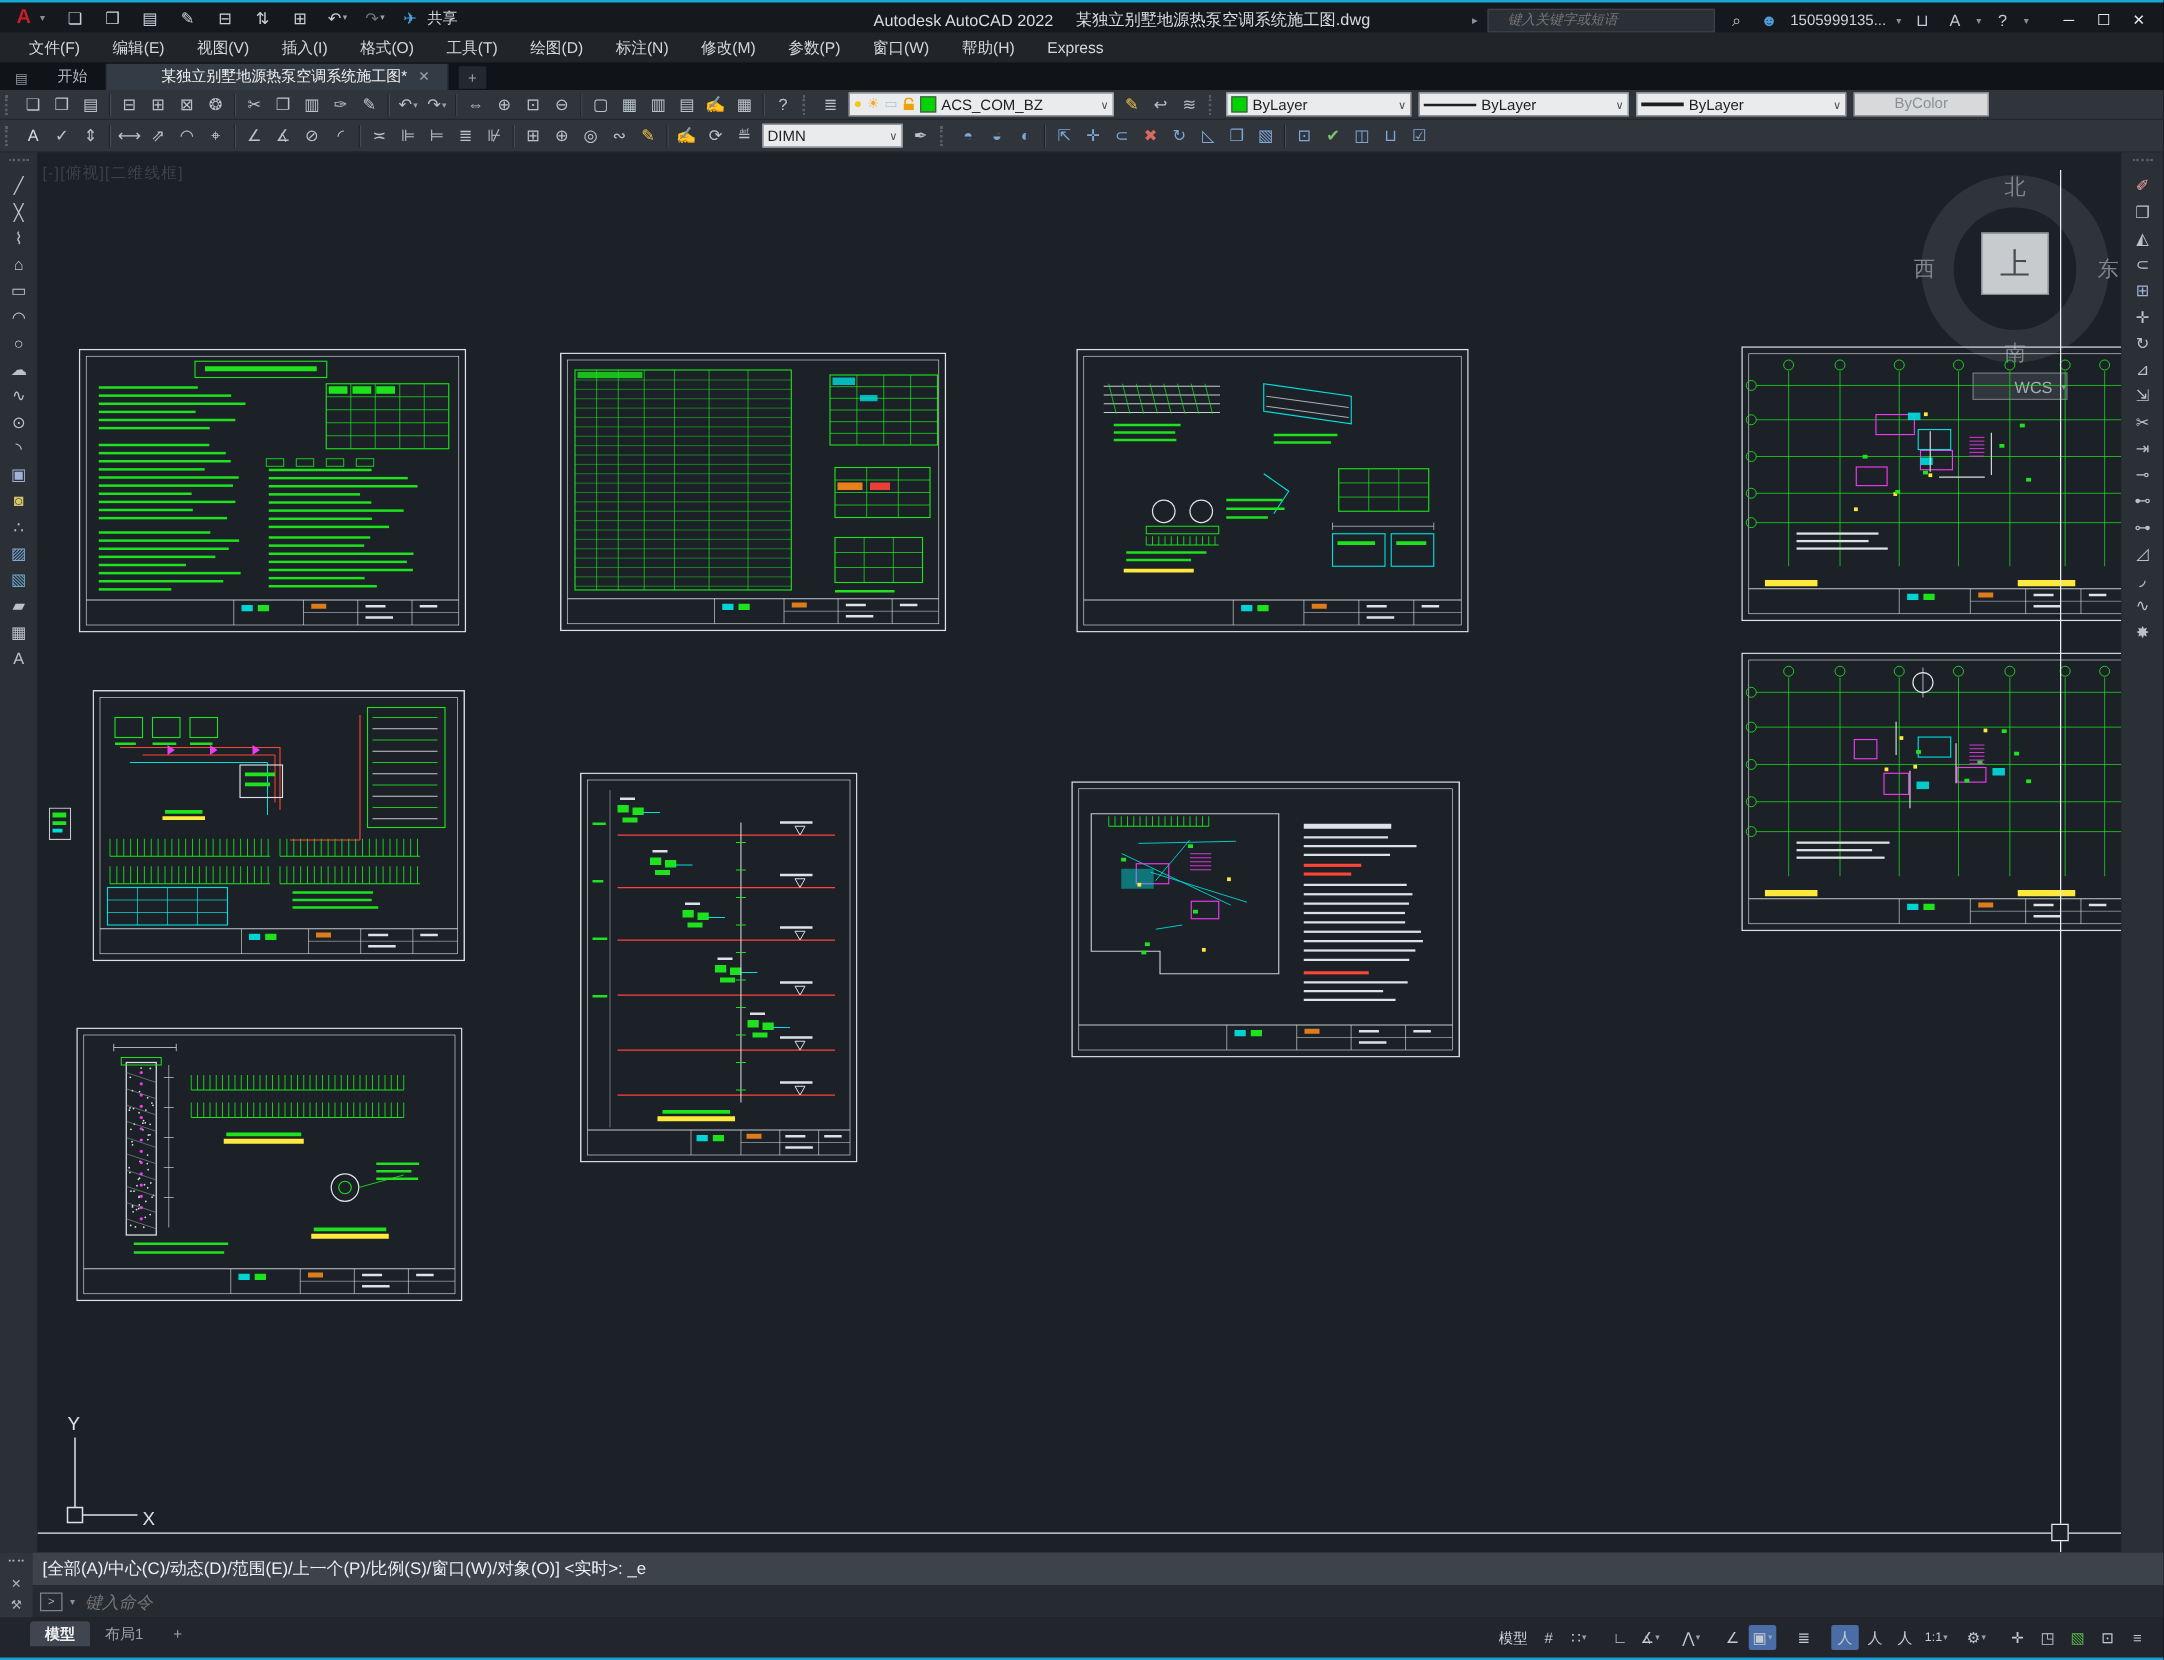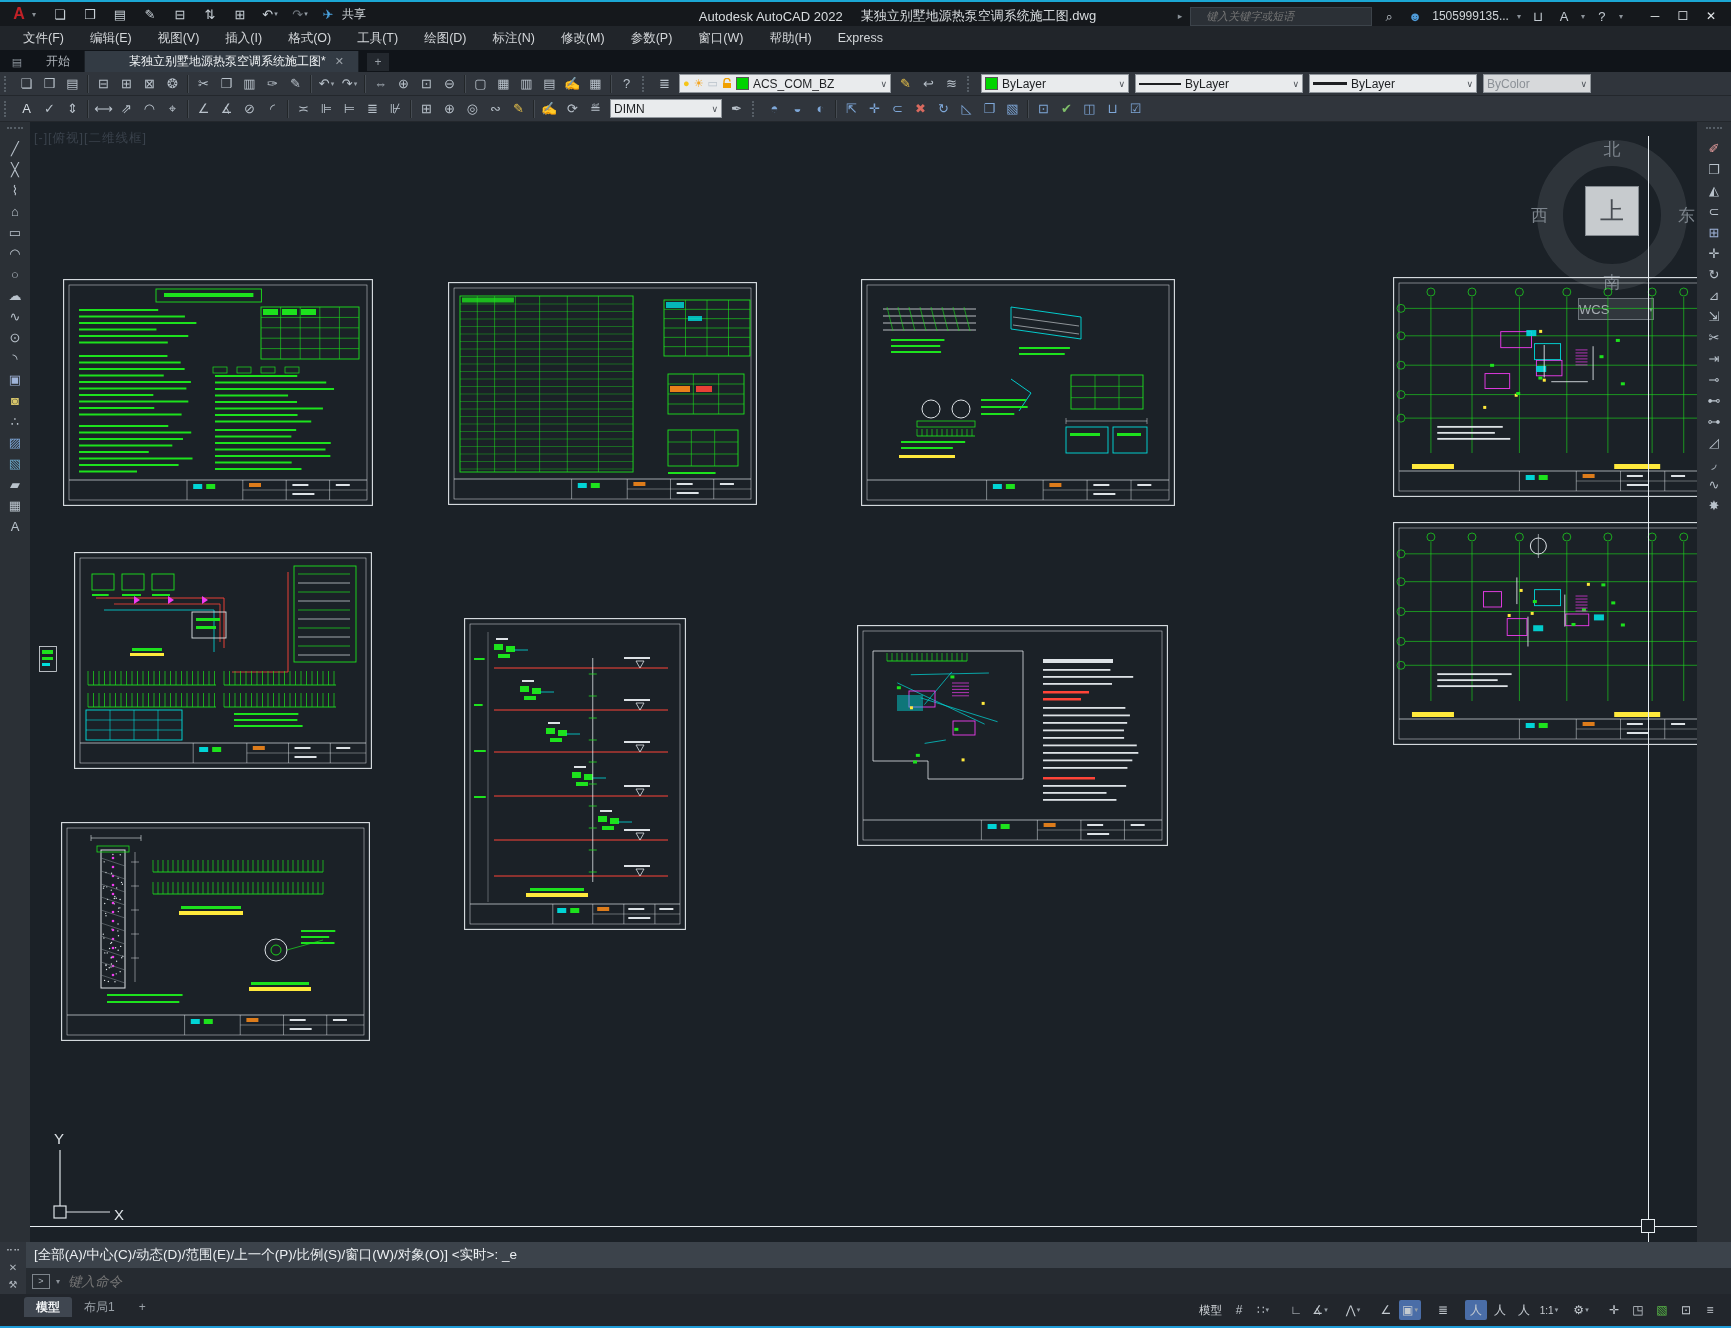--- a/index.html
+++ b/index.html
@@ -51,21 +51,21 @@
   .icon .dd{font-size:7px;color:#98a0a8;margin-left:1px;}
   .icon .itxt{font-size:10px;margin-left:2px;color:#c8cdd2;}
   .icon.hl{background:#4a6da7;color:#eef3f9;}
   .sep{width:1px;height:18px;background:#222629;border-right:1px solid #454b52;margin:0 3px;}
   .grip{width:5px;height:16px;border-left:2px dotted #565e66;margin:0 4px;}
   .combo{height:19px;background:#e9ebed;border:1px solid #8f959b;color:#1d1f22;display:flex;
          align-items:center;font-size:12px;padding:0 3px;gap:4px;margin:0 3px;box-sizing:border-box;}
   .combo .carrow{margin-left:auto;color:#4a4f55;font-size:9px;}
   .combo .swatch{width:11px;height:11px;background:#00d400;border:1px solid #555;}
   .combo .lsample{height:2px;background:#1d1f22;}
-  .combo.disabled{background:#d7d9db;color:#8b9096;}
+  .combo.disabled{background:#d7d9db;color:#8b9096;flex-direction:column;}
   .combo .miniicon{font-size:11px;line-height:1;}
   
   .mainrow{position:absolute;left:0;top:122px;width:100%;height:1120px;}
   .rail{position:absolute;top:0;height:100%;background:#2b3036;display:flex;flex-direction:column;
         align-items:center;padding-top:3px;box-sizing:border-box;}
   #railL{left:0;width:30px;}
   #railR{right:0;width:34px;}
   .rail .icon{width:24px;height:20px;margin:0.5px 0;font-size:13px;}
   .rail .grip{width:16px;height:5px;border-left:none;border-top:2px dotted #565e66;margin:2px 0 4px 0;}
   #canvas{position:absolute;left:30px;top:0;width:1667px;height:1120px;background:#1b2127;overflow:hidden;}
@@ -74,21 +74,21 @@
   
   .compass{position:absolute;left:1507px;top:18px;width:150px;height:150px;}
   .compass .ring{position:absolute;left:0;top:0;width:98px;height:98px;border:26px solid rgba(150,155,160,0.16);
                  border-radius:50%;}
   .compass .cdir{position:absolute;color:#7d858d;font-size:17px;}
   .compass .cube{position:absolute;left:48px;top:46px;width:54px;height:50px;background:#c7cbce;
                  border:1px solid #83898f;display:flex;align-items:center;justify-content:center;
                  color:#474c52;font-size:24px;box-sizing:border-box;}
   .wcsbadge{position:absolute;left:1548px;top:176px;width:76px;height:22px;border:1px solid #6d747b;
             background:rgba(68,74,80,0.55);color:#a7adb3;font-size:13px;display:flex;align-items:center;
-            justify-content:space-between;gap:22px;box-sizing:border-box;}
+            justify-content:flex-end;gap:7px;box-sizing:border-box;}
   .wcsbadge .dd{font-size:8px;color:#8b9299;}
   .xline{position:absolute;background:#e8eef2;}
   .pickbox{position:absolute;left:1611px;top:1097px;width:14px;height:14px;border:1px solid #e8eef2;
            box-sizing:border-box;}
   
   .cmdarea{position:absolute;left:0;top:1242px;width:100%;height:52px;background:#262b31;display:flex;}
   .cmdstrip{width:26px;background:#30353c;display:flex;flex-direction:column;align-items:center;
             padding-top:2px;gap:3px;box-sizing:border-box;}
   .cmdstrip .icon{width:18px;height:14px;font-size:10px;color:#aeb5bc;}
   .cmdmain{flex:1;display:flex;flex-direction:column;}

